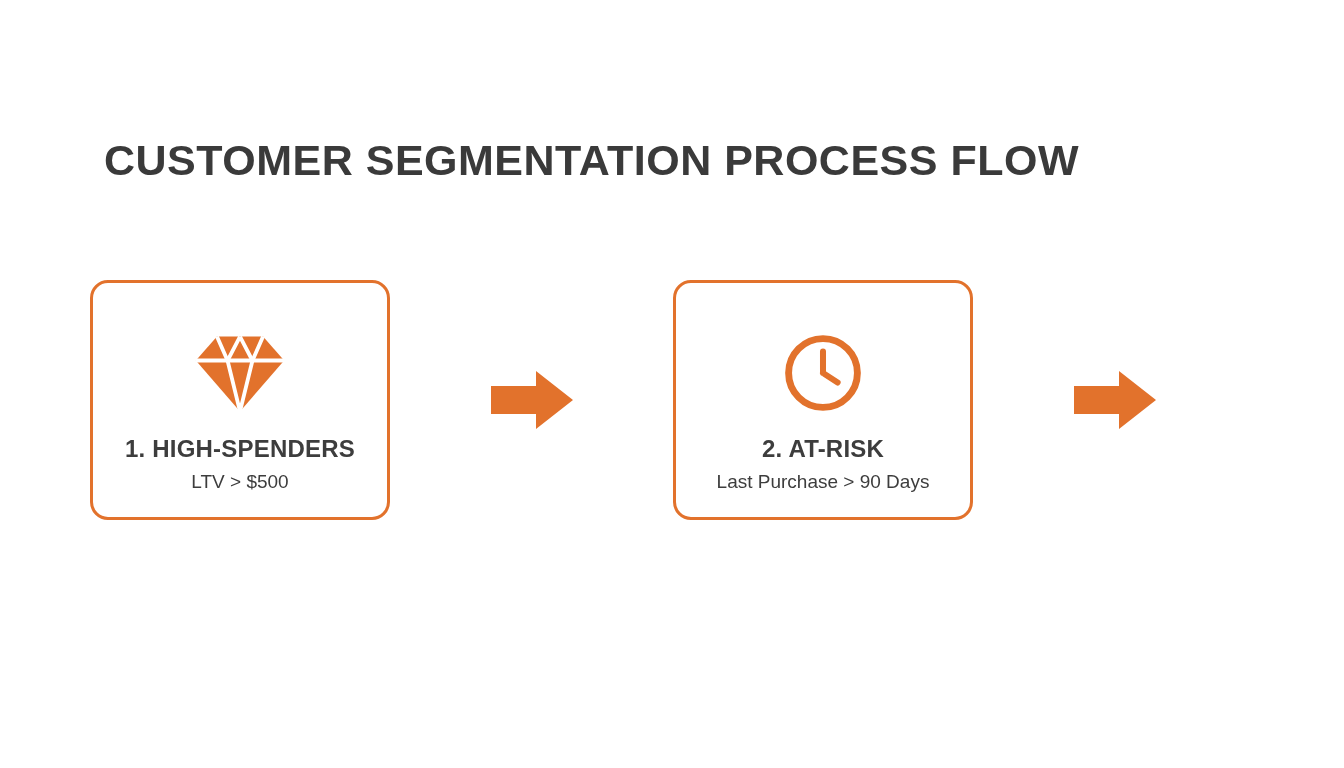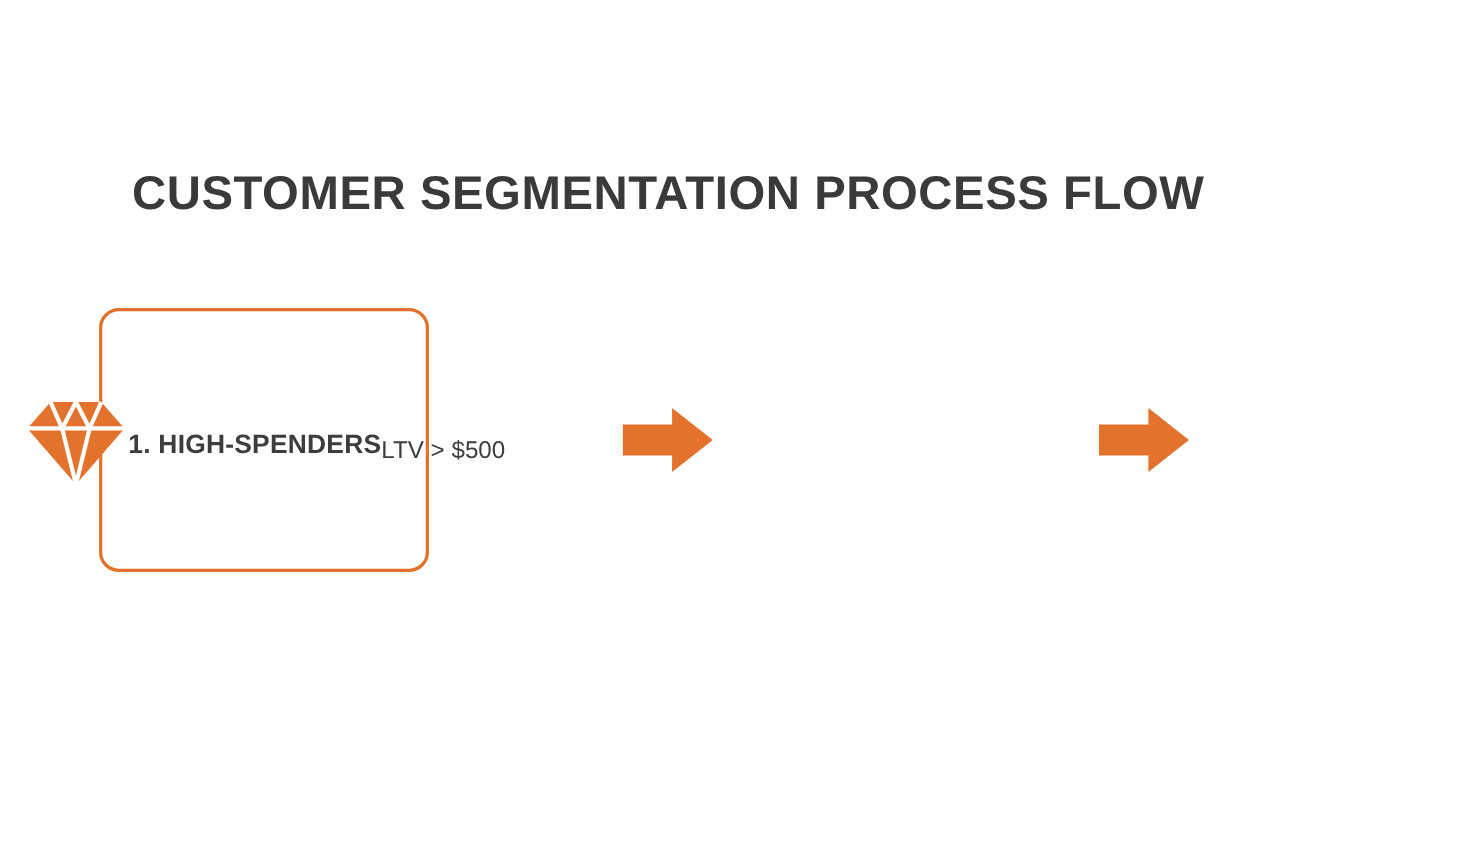--- a/index.html
+++ b/index.html
@@ -10,43 +10,43 @@
   html,body{margin:0;padding:0;}
   body{
     width:1344px;height:768px;position:relative;overflow:hidden;
     background:#ffffff;
     font-family:"Liberation Sans", sans-serif;
   }
   .page-title{
     position:absolute;left:104px;top:136px;
     font-size:43px;font-weight:800;letter-spacing:.5px;
     color:var(--title);
-    margin:16px;
+    margin:0;
   }
   .flow{
     position:absolute;left:90px;top:280px;width:1166px;height:240px;
     display:flex;align-items:center;
   }
   .step-card{
     width:300px;height:240px;box-sizing:border-box;
     border:3px solid var(--accent);border-radius:18px;
     background:#ffffff;
-    display:flex;flex-direction:row;align-items:center;justify-content:center;
+    display:flex;flex-direction:column;align-items:center;justify-content:center;
     padding-top:18px;
   }
   .icon-wrap{
     height:96px;display:flex;align-items:center;justify-content:center;
     color:var(--accent);margin-bottom:14px;
   }
   .step-title{
     font-size:24px;font-weight:700;color:var(--text);
     margin:0 0 8px 0;letter-spacing:.2px;white-space:nowrap;
   }
   .step-subtitle{
-    font-size:22px;font-weight:400;color:var(--text);
+    font-size:19px;font-weight:400;color:var(--text);
     margin:0;white-space:nowrap;
   }
   .arrow-zone{
     flex:1;display:flex;align-items:center;justify-content:center;
     color:var(--accent);
   }
 </style>
 </head>
 <body>
 
@@ -68,20 +68,30 @@
     <p class="step-title">1. HIGH-SPENDERS</p>
     <p class="step-subtitle">LTV &gt; $500</p>
   </div>
 
   <div class="arrow-zone">
     <svg width="82" height="62" viewBox="0 0 82 62" aria-hidden="true">
       <polygon fill="currentColor" points="0,17 45,17 45,2 82,31 45,60 45,45 0,45"></polygon>
     </svg>
   </div>
 
+  <div class="step-card">
+    <div class="icon-wrap">
+      <svg width="86" height="86" viewBox="0 0 100 100" aria-hidden="true">
+        <circle cx="50" cy="50" r="40" fill="none" stroke="currentColor" stroke-width="8"></circle>
+        <path d="M50 50 V25 M50 50 L67 61" fill="none" stroke="currentColor" stroke-width="7" stroke-linecap="round"></path>
+      </svg>
+    </div>
+    <p class="step-title">2. AT-RISK</p>
+    <p class="step-subtitle">Last Purchase &gt; 90 Days</p>
+  </div>
 
   <div class="arrow-zone">
     <svg width="82" height="62" viewBox="0 0 82 62" aria-hidden="true">
       <polygon fill="currentColor" points="0,17 45,17 45,2 82,31 45,60 45,45 0,45"></polygon>
     </svg>
   </div>
 
 
 </div>
 

